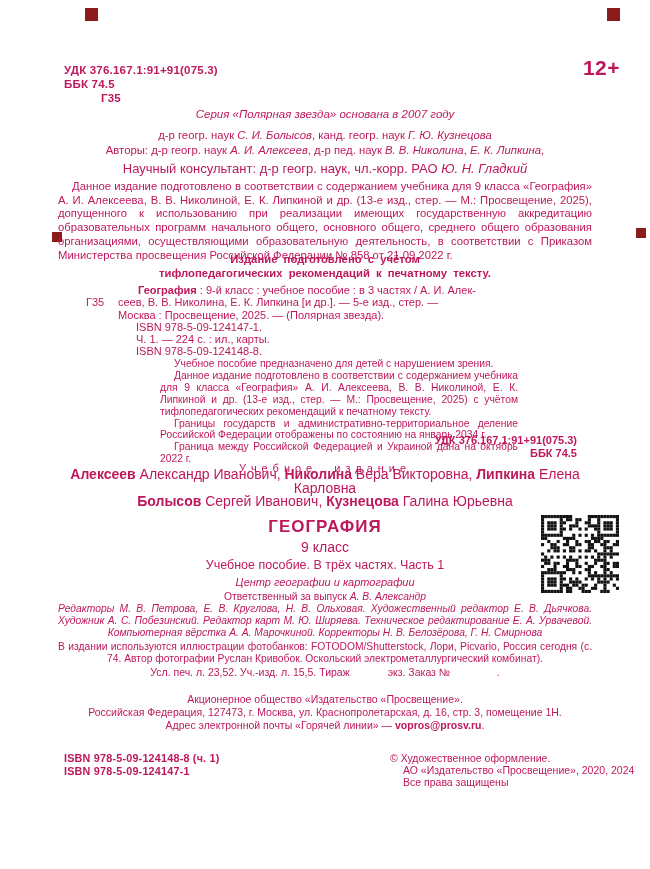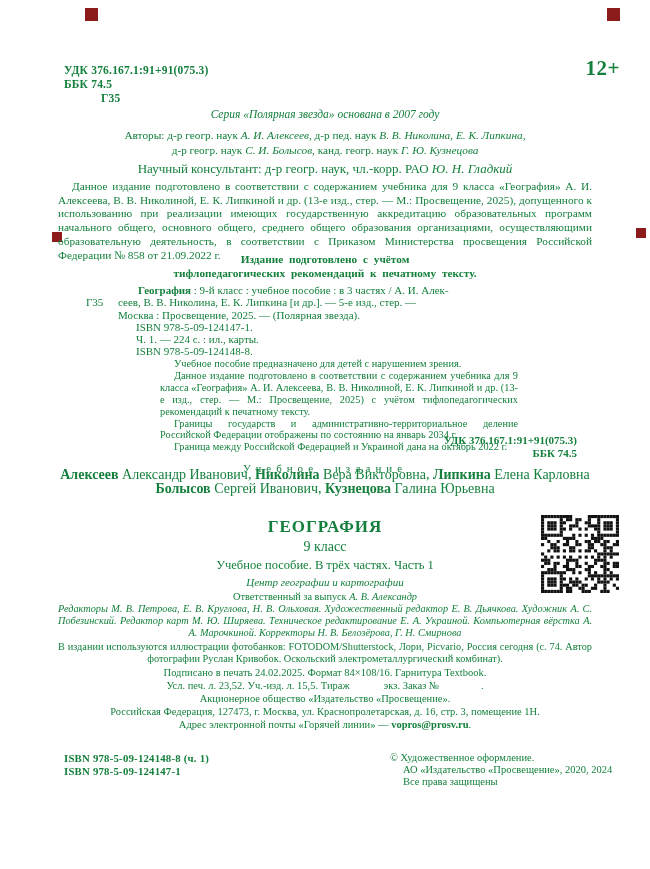--- a/index.html
+++ b/index.html
@@ -1,18 +1,18 @@
 <!DOCTYPE html>
 <html><head>
 <meta charset="utf-8">
 <style>
   html,body{margin:0;padding:0;background:#ffffff;}
   .page{
     position:relative;width:650px;height:869px;background:#ffffff;
-    font-family:Liberation Serif, serif;color:#15803d;overflow:hidden;
+    font-family:Liberation Sans, sans-serif;color:#be185d;overflow:hidden;
   }
   .abs{position:absolute;}
   .c{text-align:center;}
   .i{font-style:italic;}
   .jst{text-align:justify;}
   .mark{position:absolute;background:#8c1c1c;}
   
   .udk-block{left:64px;top:63px;font-size:11.5px;line-height:14px;font-weight:bold;letter-spacing:.2px;}
   .udk-block .indent{padding-left:37px;}
   .age-badge{left:560px;top:56px;width:60px;font-size:21px;font-weight:bold;text-align:right;letter-spacing:.5px;}
@@ -65,22 +65,22 @@
   <div class="abs udk-block">
     <div>УДК  376.167.1:91+91(075.3)</div>
     <div>ББК  74.5</div>
     <div class="indent">Г35</div>
   </div>
   <div class="abs age-badge">12+</div>
 
   <div class="abs series-note c i">Серия  «Полярная звезда»  основана  в  2007  году</div>
 
   <div class="abs authors c">
+    <div><span>д-р геогр. наук </span><span style="font-style: italic;">С. И. Болысов</span><span>, канд. геогр. наук  </span><span style="font-style: italic;">Г. Ю. Кузнецова</span></div>
     <div><span>Авторы: д-р геогр. наук </span><span style="font-style: italic;">А. И. Алексеев</span><span>, д-р пед. наук </span><span style="font-style: italic;">В. В. Николина</span><span>,  </span><span style="font-style: italic;">Е. К. Липкина</span><span>,</span></div>
-    <div><span>д-р геогр. наук </span><span style="font-style: italic;">С. И. Болысов</span><span>, канд. геогр. наук  </span><span style="font-style: italic;">Г. Ю. Кузнецова</span></div>
   </div>
   <div class="abs consultant c"><span>Научный консультант: д-р геогр. наук, чл.-корр. РАО  </span><span style="font-style: italic;">Ю. Н. Гладкий</span></div>
 
   <div class="abs approval jst">Данное издание подготовлено в соответствии с содержанием учебника для 9 класса «География» А. И. Алексеева, В. В. Николиной, Е. К. Липкиной и др. (13-е изд., стер. — М.: Просвещение, 2025), допущенного к использованию при реализации имеющих государственную аккредитацию образовательных программ начального общего, основного общего, среднего общего образования организациями, осуществляющими образовательную деятельность, в соответствии с Приказом Министерства просвещения Российской Федерации № 858 от 21.09.2022 г.</div>
 
   <div class="abs typhlo c">
     <div>Издание подготовлено с учётом</div>
     <div>тифлопедагогических рекомендаций к печатному тексту.</div>
   </div>
 
@@ -110,21 +110,21 @@
   <div class="abs uch-izd c">Учебное издание</div>
   <div class="abs names c">
     <div><span style="font-weight: bold;">Алексеев</span><span> Александр Иванович,  </span><span style="font-weight: bold;">Николина</span><span> Вера Викторовна,  </span><span style="font-weight: bold;">Липкина</span><span> Елена Карловна</span></div>
     <div><span style="font-weight: bold;">Болысов</span><span> Сергей Иванович,  </span><span style="font-weight: bold;">Кузнецова</span><span> Галина Юрьевна</span></div>
   </div>
   <div class="abs book-title c">ГЕОГРАФИЯ</div>
   <div class="abs grade c">9 класс</div>
   <div class="abs subtitle c">Учебное пособие. В трёх частях. Часть 1</div>
   <div class="abs center-name c">Центр географии и картографии</div>
   <div class="abs responsible c"><span>Ответственный за выпуск </span><span style="font-style: italic;">А. В. Александр</span></div>
-  <div class="abs staff">Редакторы М. В. Петрова, Е. В. Круглова, Н. В. Ольховая. Художественный редактор Е. В. Дьячкова. Художник А. С. Побезинский. Редактор карт М. Ю. Ширяева. Техническое редактирование Е. А. Украиной. Компьютерная вёрстка А. А. Марочкиной. Корректоры Н. В. Белозёрова, Г. Н. Смирнова</div>
+  <div class="abs staff">Редакторы М. В. Петрова, Е. В. Круглова, Н. В. Ольховая. Художественный редактор Е. В. Дьячкова. Художник А. С. Побезинский. Редактор карт М. Ю. Ширяева. Техническое редактирование Е. А. Урвачевой. Компьютерная вёрстка А. А. Марочкиной. Корректоры Н. В. Белозёрова, Г. Н. Смирнова</div>
   <div class="abs photo-credit">В издании используются иллюстрации фотобанков: FOTODOM/Shutterstock, Лори, Picvario, Россия сегодня (с. 74. Автор фотографии Руслан Кривобок. Оскольский электрометаллургический комбинат).</div>
 
   <svg class="abs qr" id="qr-svg" viewBox="0 0 25 25">
       <rect x="0" y="0" width="1" height="1" fill="#111"></rect>
       <rect x="0" y="1" width="1" height="1" fill="#111"></rect>
       <rect x="0" y="2" width="1" height="1" fill="#111"></rect>
       <rect x="0" y="3" width="1" height="1" fill="#111"></rect>
       <rect x="0" y="4" width="1" height="1" fill="#111"></rect>
       <rect x="0" y="5" width="1" height="1" fill="#111"></rect>
       <rect x="0" y="6" width="1" height="1" fill="#111"></rect>
@@ -425,21 +425,20 @@
       <rect x="24" y="9" width="1" height="1" fill="#111"></rect>
       <rect x="24" y="12" width="1" height="1" fill="#111"></rect>
       <rect x="24" y="15" width="1" height="1" fill="#111"></rect>
       <rect x="24" y="16" width="1" height="1" fill="#111"></rect>
       <rect x="24" y="19" width="1" height="1" fill="#111"></rect>
       <rect x="24" y="20" width="1" height="1" fill="#111"></rect>
       <rect x="24" y="23" width="1" height="1" fill="#111"></rect>
     </svg>
 
   <div class="abs print-info c">
-    <div>Подписано в печать 24.02.2025. Формат 84×108/16. Гарнитура Textbook.</div>
     <div>Усл. печ. л. 23,52. Уч.-изд. л. 15,5. Тираж&nbsp;&nbsp;&nbsp;&nbsp;&nbsp;&nbsp;&nbsp;&nbsp;&nbsp;&nbsp;&nbsp;&nbsp; экз. Заказ №&nbsp;&nbsp;&nbsp;&nbsp;&nbsp;&nbsp;&nbsp;&nbsp;&nbsp;&nbsp;&nbsp;&nbsp;&nbsp;&nbsp;&nbsp; .</div>
   </div>
   <div class="abs publisher c">
     <div>Акционерное общество «Издательство «Просвещение».</div>
     <div>Российская Федерация, 127473, г. Москва, ул. Краснопролетарская, д. 16, стр. 3, помещение 1Н.</div>
   </div>
   <div class="abs hotline c"><span>Адрес электронной почты «Горячей линии» — </span><span style="font-weight: bold;">vopros@prosv.ru</span><span>.</span></div>
 
   <div class="abs footer-isbn">
     <div>ISBN 978-5-09-124148-8 (ч. 1)</div>

